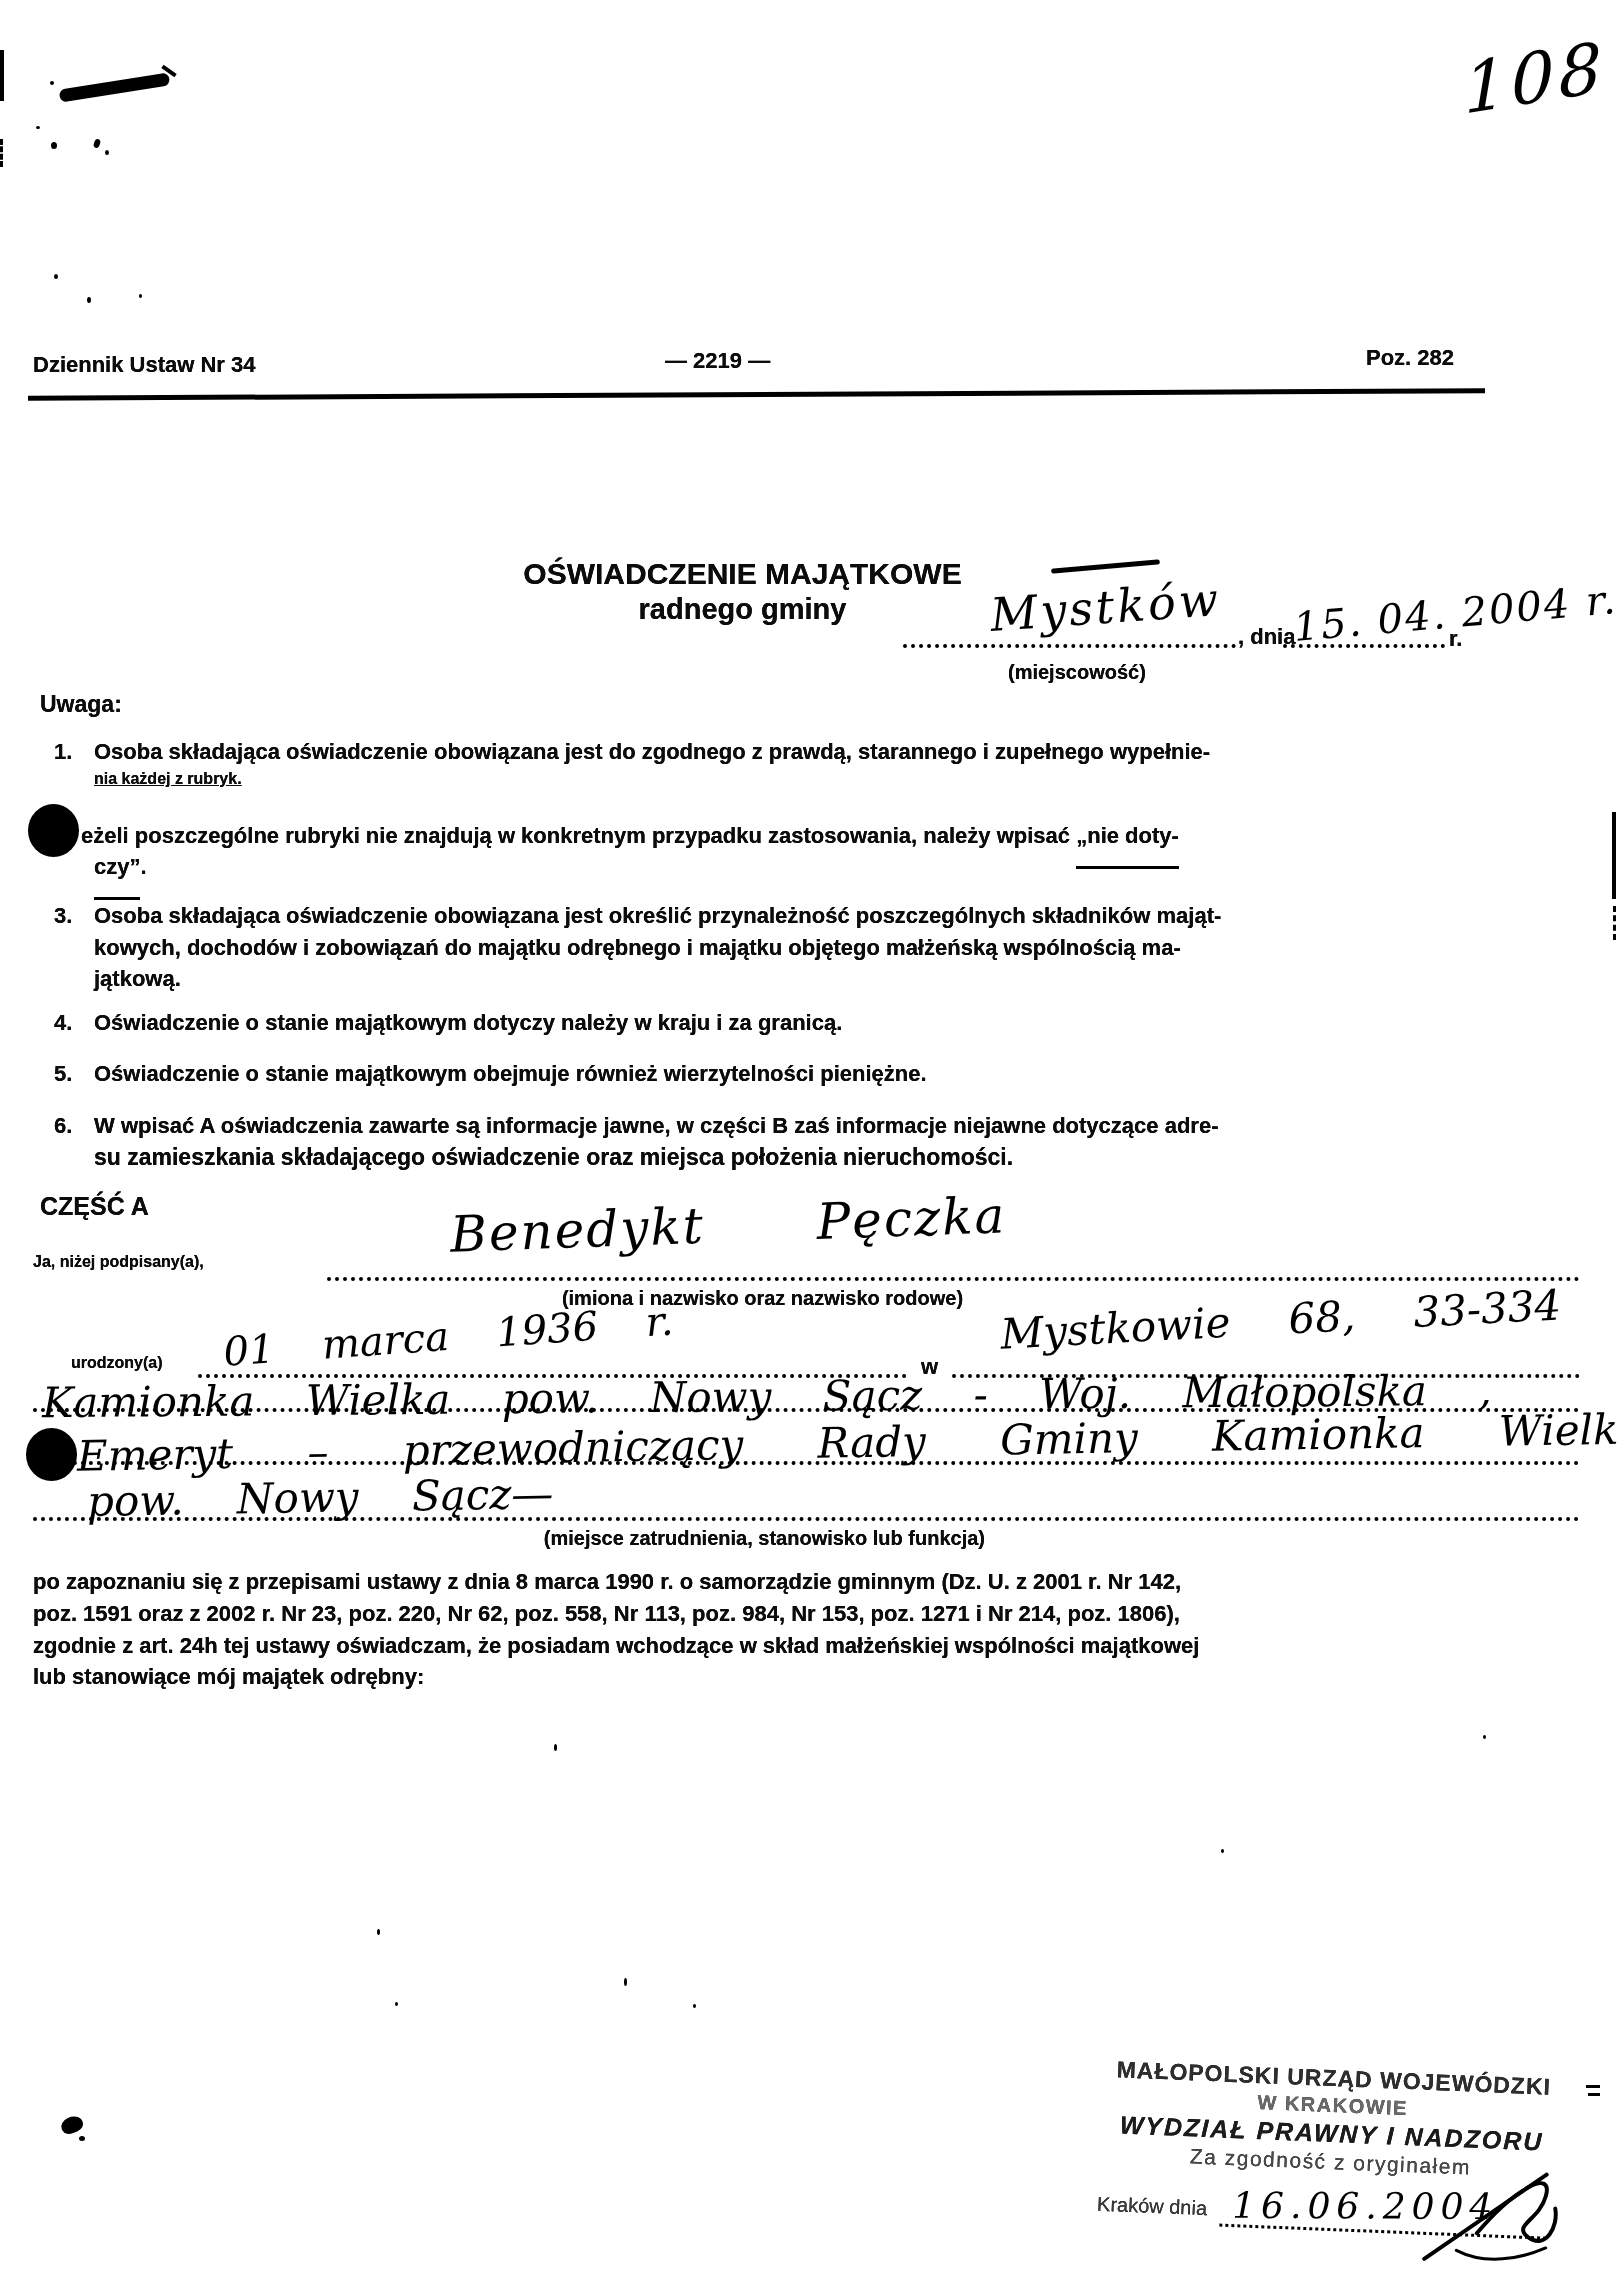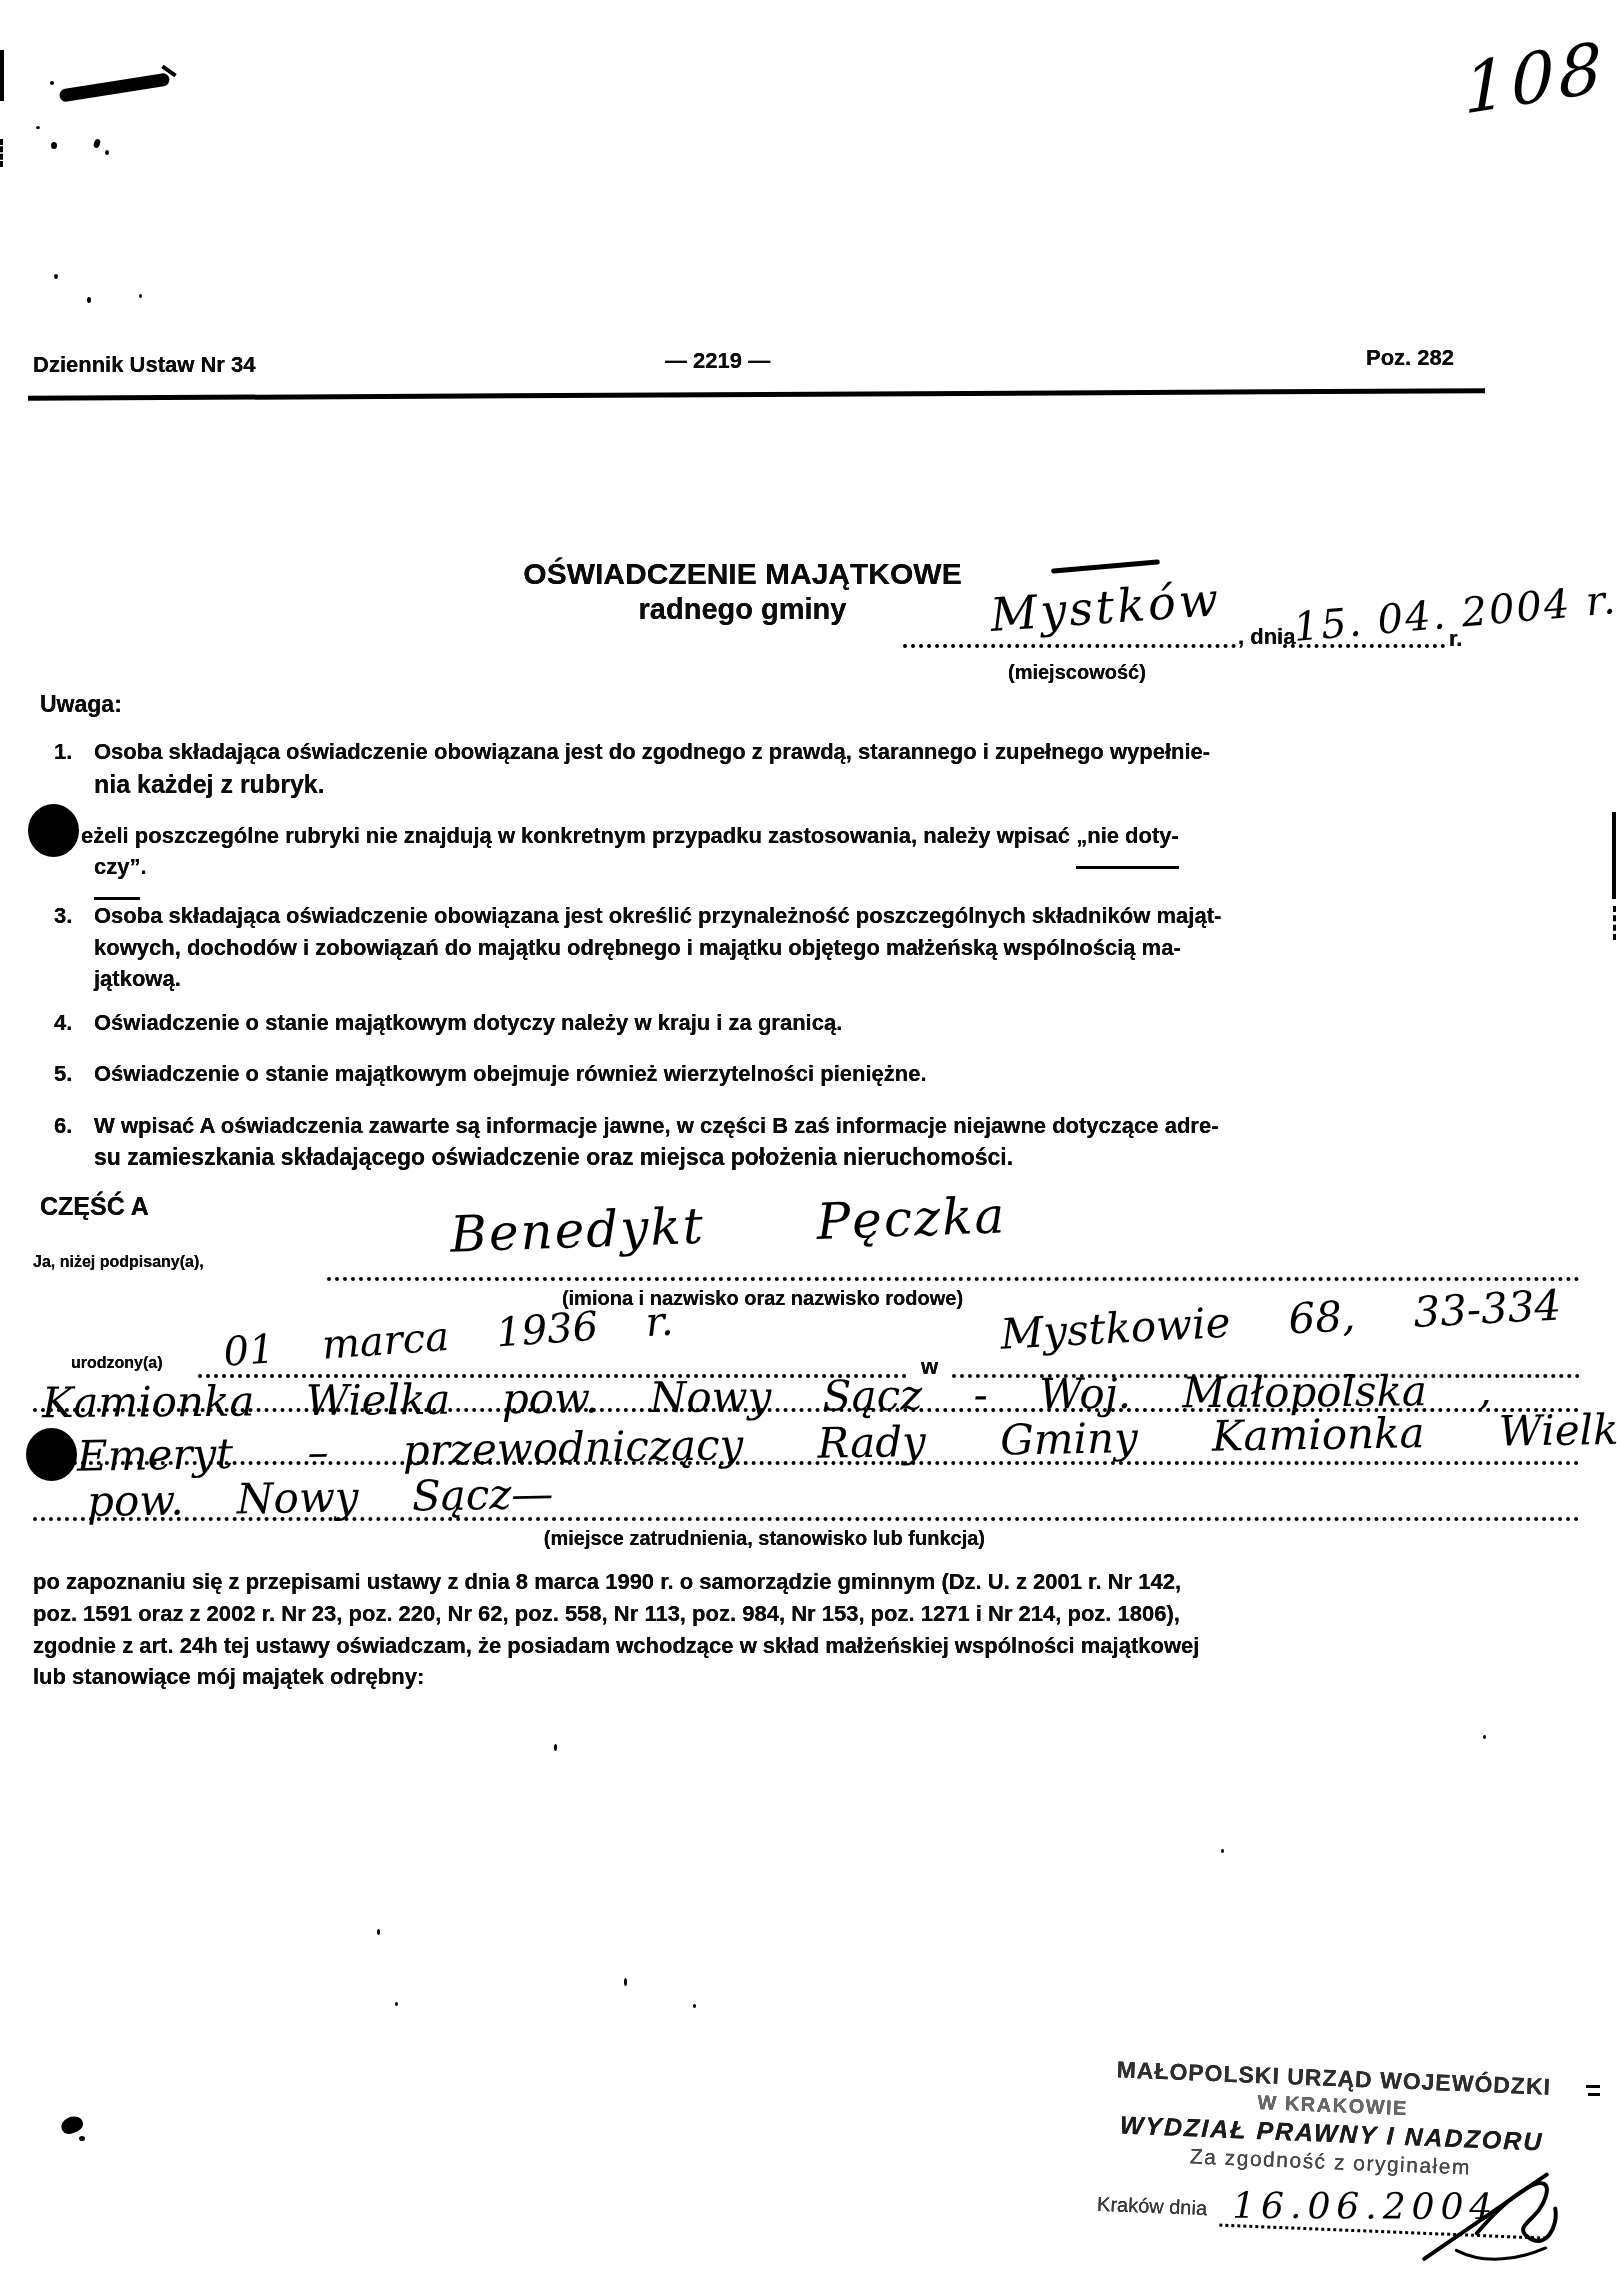--- a/index.html
+++ b/index.html
@@ -56,21 +56,21 @@
   <div class="t dot" style="left:1283px; top:628px; width:162px; height:16px;"></div>
   <div class="t print" style="left:1449px; top:626px; font-size:22px;">r.</div>
   <div class="t hw" style="left:1293px; top:590px; font-size:40px; transform:rotate(-5deg); letter-spacing:2px;">15. 04. 2004 r.</div>
   <div class="t cap print" style="left:1008px; top:661px;">(miejscowość)</div>
 
   <div class="t print" style="left:40px; top:691px; font-size:23px;">Uwaga:</div>
 
   <div>
     <span class="t print num" style="top:739px; font-size:22px;">1.</span>
     <span class="t print line-txt" style="top:739px; font-size:22px;">Osoba składająca oświadczenie obowiązana jest do zgodnego z prawdą, starannego i zupełnego wypełnie-</span>
-    <span class="t print line-txt" style="top:770px; font-size:25px;">nia każdej z rubryk.</span>
+    <span class="t print line-txt" style="top:770px; font-size:16px;text-decoration:underline;">nia każdej z rubryk.</span>
   </div>
 
   <div>
     <span class="t print num" style="top:823px; font-size:22px;">2.</span>
     <span class="t print" style="left:81px; top:823px; font-size:22px;"><span>eżeli poszczególne rubryki nie znajdują w konkretnym przypadku zastosowania, należy wpisać </span><span class="u">„nie doty-</span></span>
     <span class="t print" style="left:94px; top:854px; font-size:22px;"><span class="u">czy”</span><span>.</span></span>
     <div class="blob" style="left:28px; top:804px; width:51px; height:53px;"></div>
   </div>
 
   <div>

